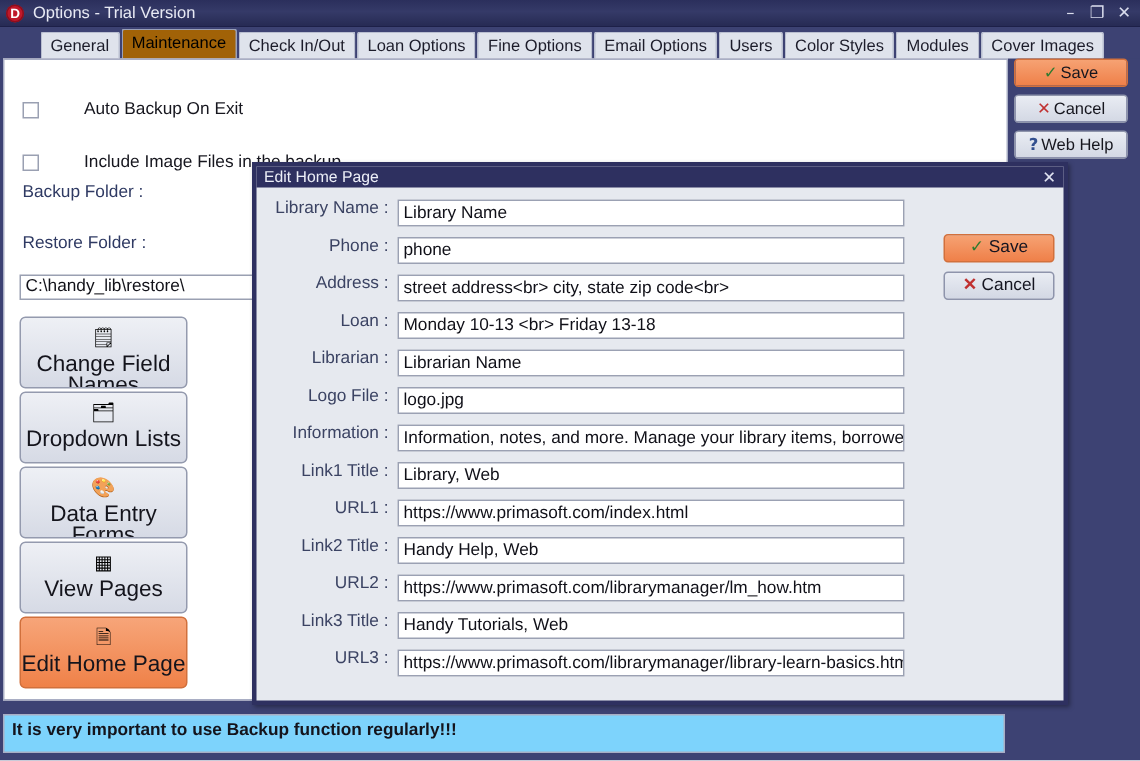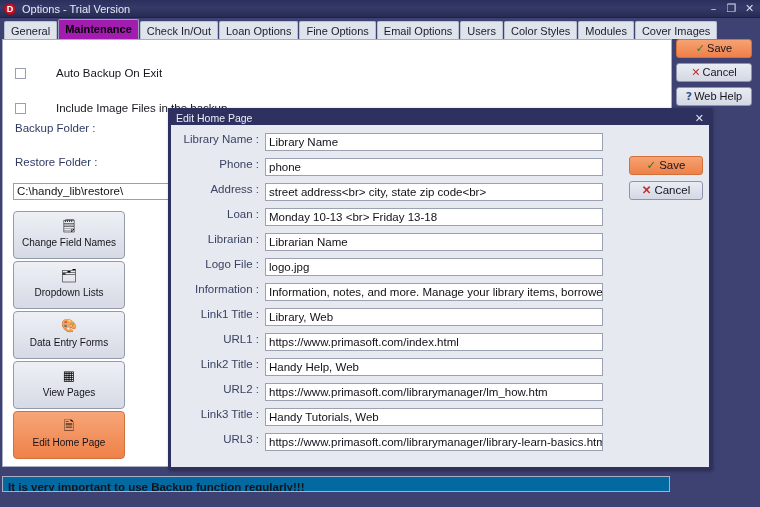--- a/index.html
+++ b/index.html
@@ -75,39 +75,40 @@
   .tabstrip {
     position: absolute;
     left: 0; top: 19px;
     width: 760px;
     height: 20px;
     background: #3d4273;
     display: flex;
     align-items: flex-end;
     padding-left: 4px;
     box-sizing: border-box;
+    justify-content: center;
   }
   .tab {
     height: 18px;
     line-height: 18px;
     padding: 0 6px;
     font-size: 11px;
     color: #1c1c2a;
     background: #dfe3ec;
     border: 1px solid #b9bed0;
     border-bottom: none;
     margin-right: 1px;
     border-radius: 2px 2px 0 0;
     white-space: nowrap;
     box-sizing: border-box;
   }
   .tab.active {
-    background: #a21caf;
+    background: #a16207;
     color: #000000;
-    font-weight: bold;
+    font-weight: normal;
     border-color: #9aa0b8;
     height: 20px;
     line-height: 19px;
   }
 
   
   .content-pane {
     position: absolute;
     left: 2px; top: 39px;
     width: 670px;
@@ -207,34 +208,34 @@
   .bigbtn .bicon {
     display: block;
     height: 18px;
     line-height: 20px;
     font-size: 13px;
     margin-top: 4px;
     font-family: "DejaVu Sans", sans-serif;
   }
   .bigbtn .blabel {
     display: block;
-    font-size: 10px;
+    font-size: 15px;
     color: #14141c;
     line-height: 14px;
     margin-top: 2px;
     text-align: center;
   }
 
   
   .statusbar {
     position: absolute;
     left: 2px; top: 476px;
     width: 668px;
-    height: 16px;
-    background: #0369a1;
+    height: 26px;
+    background: #7dd3fc;
     border: 1px solid #a9aec4;
     box-sizing: border-box;
     font-size: 11.5px;
     font-weight: bold;
     color: #14141c;
     line-height: 20px;
     padding-left: 5px;
     overflow: hidden;
     white-space: nowrap;
   }

